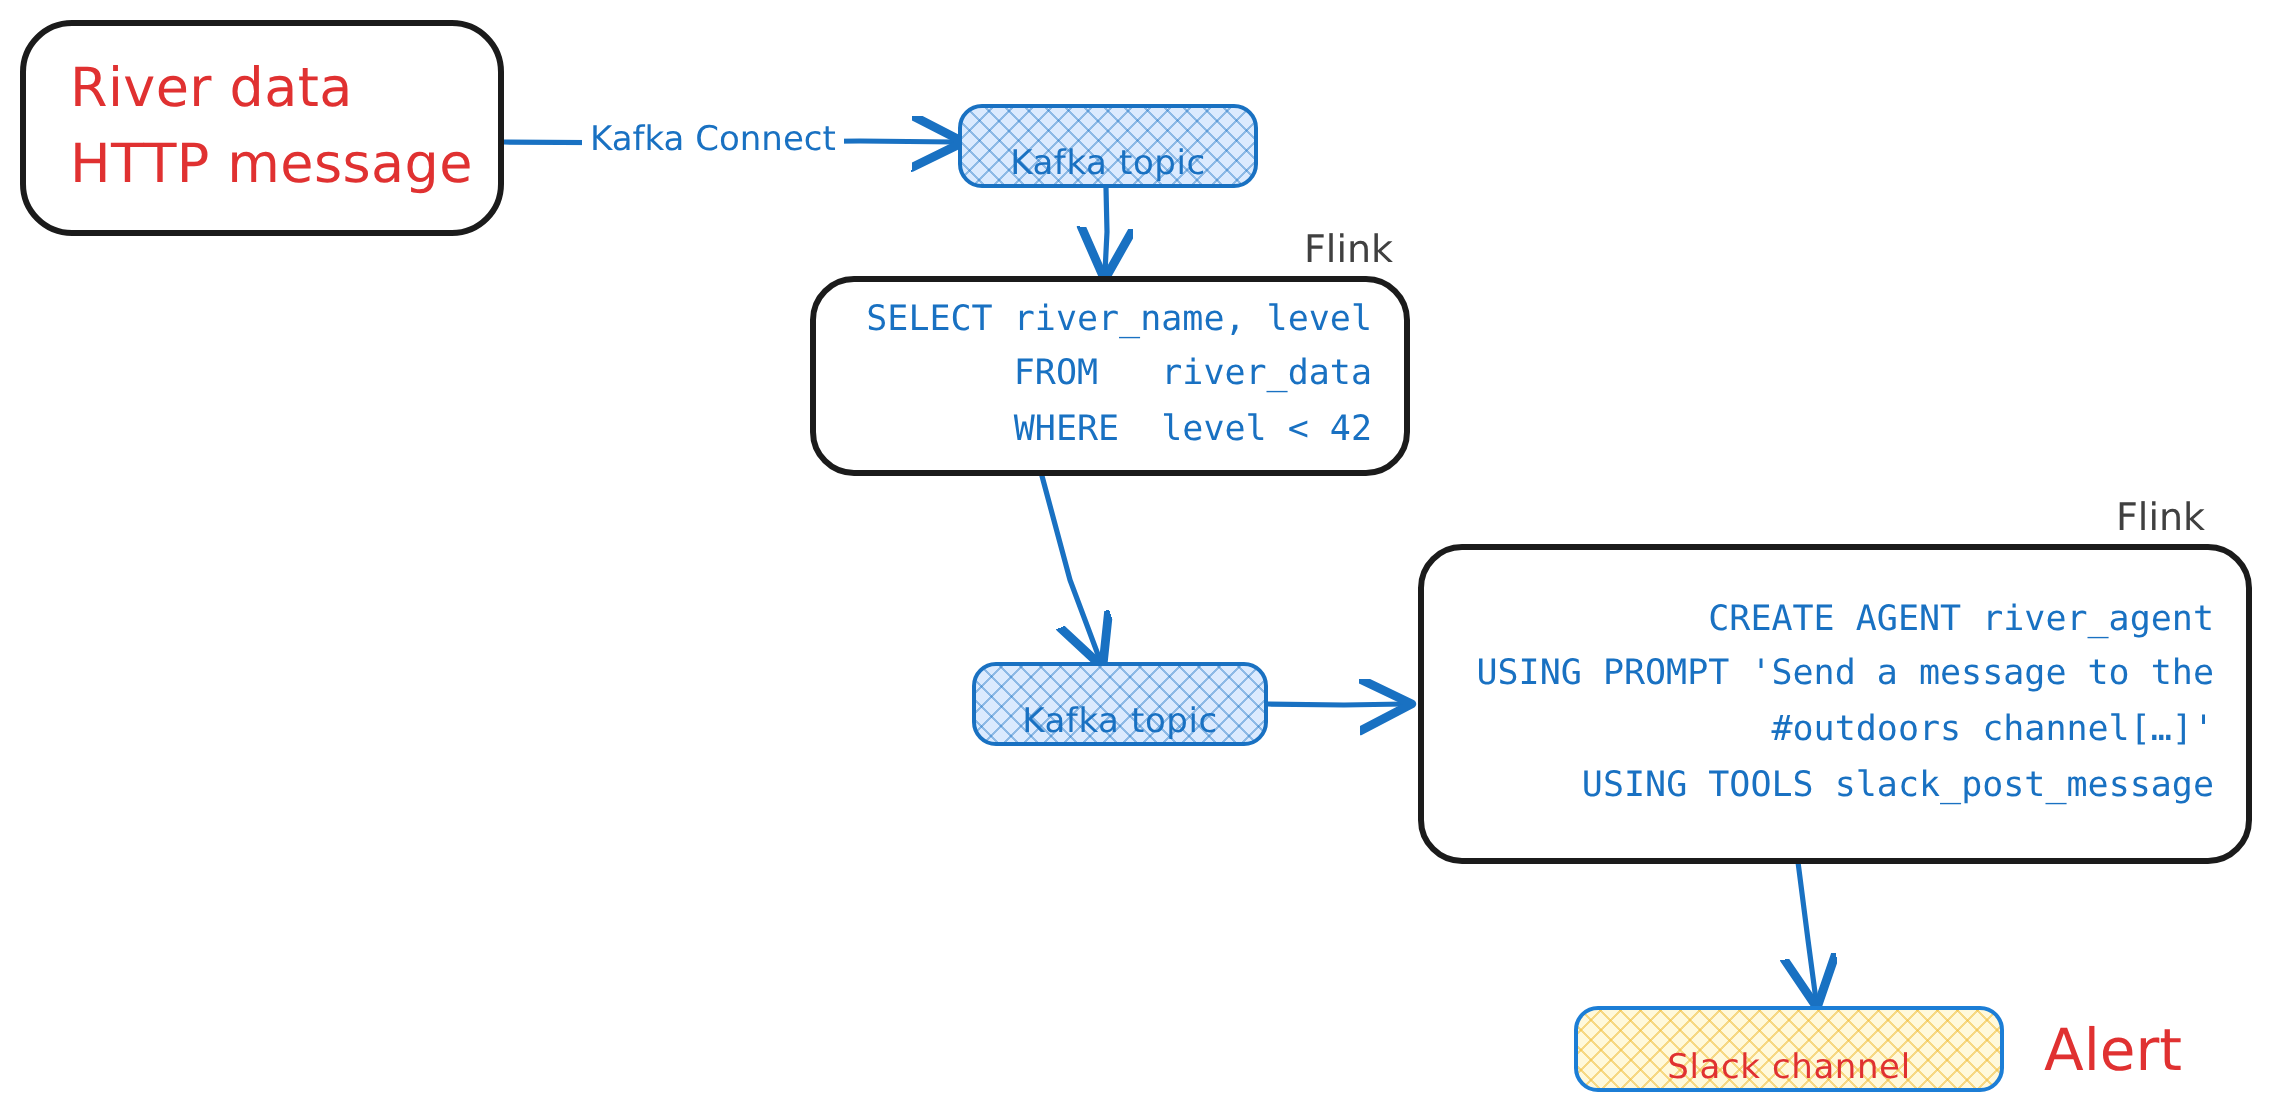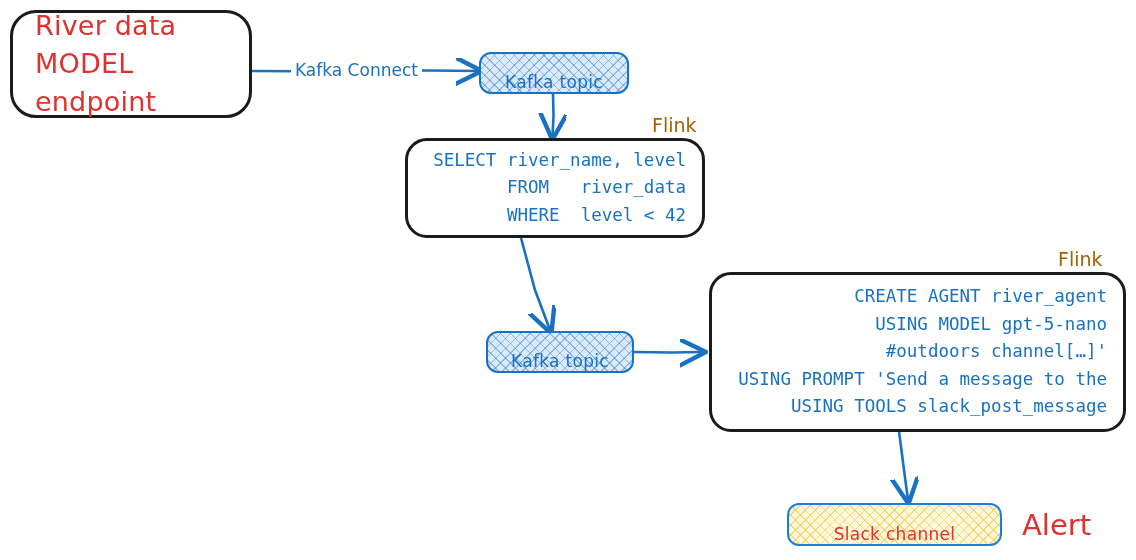--- a/index.html
+++ b/index.html
@@ -95,21 +95,21 @@
       repeating-linear-gradient(-45deg, rgba(240,190,60,.55) 0 1px, transparent 1px 7px);
   }
   .pill-yellow .pill-label {
     color: #e03131;
     font-size: 17px;
   }
 
   
   .tag {
     position: absolute;
-    color: #a16207;
+    color: #404040;
     font-family: "DejaVu Sans", sans-serif;
     font-size: 19px;
     white-space: nowrap;
   }
   .edge-label {
     position: absolute;
     color: #1971c2;
     font-family: "DejaVu Sans", sans-serif;
     font-size: 17px;
     background: #ffffff;
@@ -143,21 +143,21 @@
 
     <path d="M521,238 L535,290 L550,330" fill="none" stroke="#1971c2" stroke-width="2.6" stroke-linecap="round" marker-end="url(#ah)"></path>
 
     <path d="M634,352 L672,352.5 L702,352" fill="none" stroke="#1971c2" stroke-width="2.6" stroke-linecap="round" marker-end="url(#ah)"></path>
 
     <path d="M899,431 L904,470 L908,500" fill="none" stroke="#1971c2" stroke-width="2.6" stroke-linecap="round" marker-end="url(#ah)"></path>
   </svg>
 
   <div class="node src-box" style="left:10px; top:10px; width:242px; height:108px;">
     <div class="src-line">River data</div>
-    <div class="src-line">MODEL endpoint</div>
+    <div class="src-line">HTTP message</div>
   </div>
 
   <div class="edge-label" style="left:291px; top:60px;">Kafka Connect</div>
 
   <div class="node pill" style="left:479px; top:52px; width:150px; height:42px;">
     <span class="pill-label">Kafka topic</span>
   </div>
 
   <div class="tag" style="left:652px; top:114px;">Flink</div>
 
@@ -168,23 +168,22 @@
   </div>
 
   <div class="node pill" style="left:486px; top:331px; width:148px; height:42px;">
     <span class="pill-label">Kafka topic</span>
   </div>
 
   <div class="tag" style="left:1058px; top:248px;">Flink</div>
 
   <div class="node code-box" style="left:709px; top:272px; width:417px; height:160px;">
     <div class="code-line">CREATE AGENT river_agent</div>
-    <div class="code-line">USING MODEL gpt-5-nano</div>
+    <div class="code-line">USING PROMPT 'Send a message to the</div>
     <div class="code-line">#outdoors channel[…]'</div>
-    <div class="code-line">USING PROMPT 'Send a message to the</div>
     <div class="code-line">USING TOOLS slack_post_message</div>
   </div>
 
   <div class="node pill-yellow" style="left:787px; top:503px; width:215px; height:43px;">
     <span class="pill-label">Slack channel</span>
   </div>
 
   <div class="alert-label" style="left:1022px; top:508px;">Alert</div>
 
 </div>

